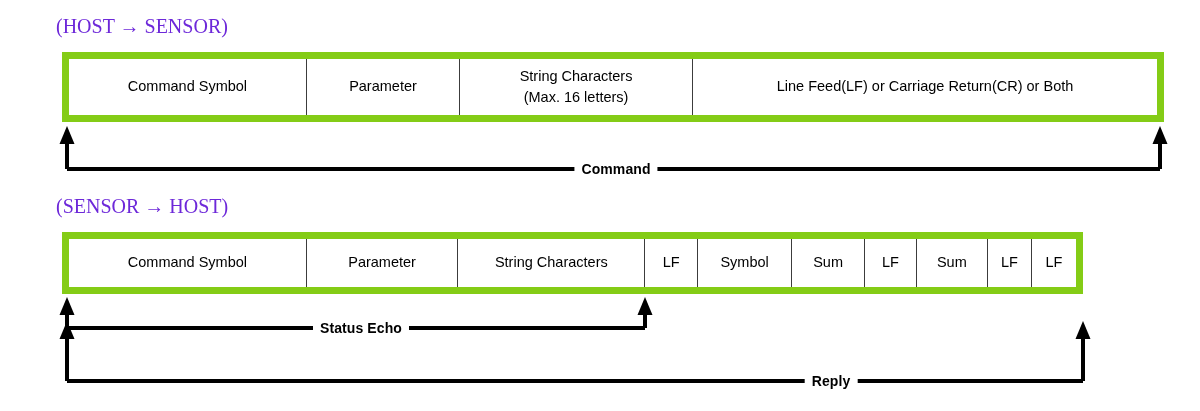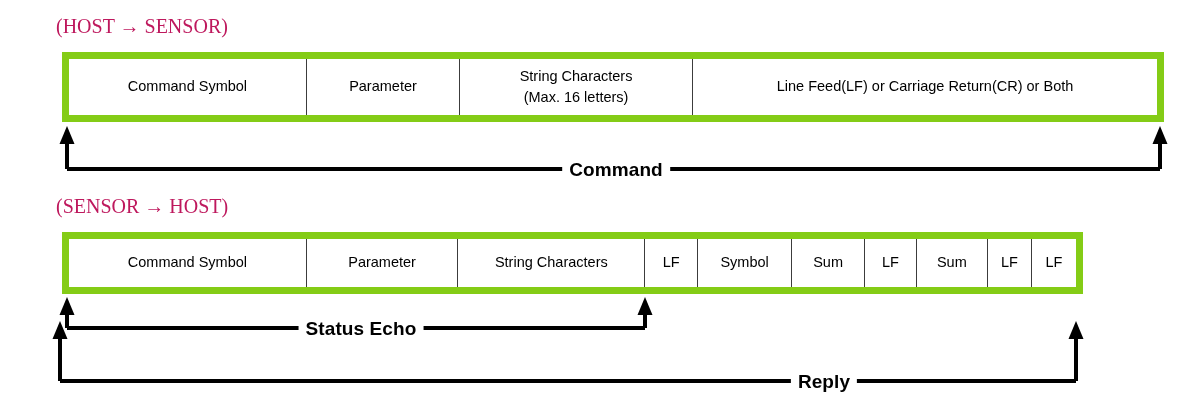--- a/index.html
+++ b/index.html
@@ -15,21 +15,21 @@
     color: #000000;
     overflow: hidden;
   }
 
   
   .section-header {
     position: absolute;
     font-family: "Liberation Serif", serif;
     font-size: 20px;
     line-height: 1;
-    color: #be185d;
+    color: #6d28d9;
     white-space: nowrap;
     text-align: center;
   }
   #hdr-host-sensor { left: 56px; top: 16px; }
   #hdr-sensor-host { left: 56px; top: 196px; }
 
   
   .frame-table {
     position: absolute;
     display: flex;
@@ -65,21 +65,21 @@
   .frame-cell:last-child { border-right: none; }
   .frame-cell .line2 { display: block; }
 
   
   .annotation {
     position: absolute;
     pointer-events: none;
   }
   .ann-label {
     position: absolute;
-    font-size: 19px;
+    font-size: 14px;
     font-weight: bold;
     letter-spacing: 0.1px;
     white-space: nowrap;
     line-height: 1;
     background: #ffffff;
     padding: 0 7px;
     transform: translate(-50%, -50%);
   }
 </style>
 </head>
@@ -171,21 +171,21 @@
   <svg width="610" height="42" viewBox="0 0 610 42">
     <line x1="11" y1="34" x2="589" y2="34" stroke="#000000" stroke-width="4"></line>
     <line x1="11" y1="34" x2="11" y2="18" stroke="#000000" stroke-width="4"></line>
     <polygon points="11,3 3.5,21 18.5,21" fill="#000000"></polygon>
     <line x1="589" y1="34" x2="589" y2="18" stroke="#000000" stroke-width="4"></line>
     <polygon points="589,3 581.5,21 596.5,21" fill="#000000"></polygon>
   </svg>
   <span class="ann-label" style="left:305px; top:34px;">Status Echo</span>
 </div>
 
-<div class="annotation" style="left:49px; top:318px; width:1050px; height:70px;">
+<div class="annotation" style="left:56px; top:318px; width:1050px; height:70px;">
   <svg width="1050" height="70" viewBox="0 0 1050 70">
     <line x1="11" y1="63" x2="1027" y2="63" stroke="#000000" stroke-width="4"></line>
     <line x1="11" y1="63" x2="11" y2="18" stroke="#000000" stroke-width="4"></line>
     <polygon points="11,3 3.5,21 18.5,21" fill="#000000"></polygon>
     <line x1="1027" y1="63" x2="1027" y2="18" stroke="#000000" stroke-width="4"></line>
     <polygon points="1027,3 1019.5,21 1034.5,21" fill="#000000"></polygon>
   </svg>
   <span class="ann-label" style="left:775px; top:63px;">Reply</span>
 </div>
 

